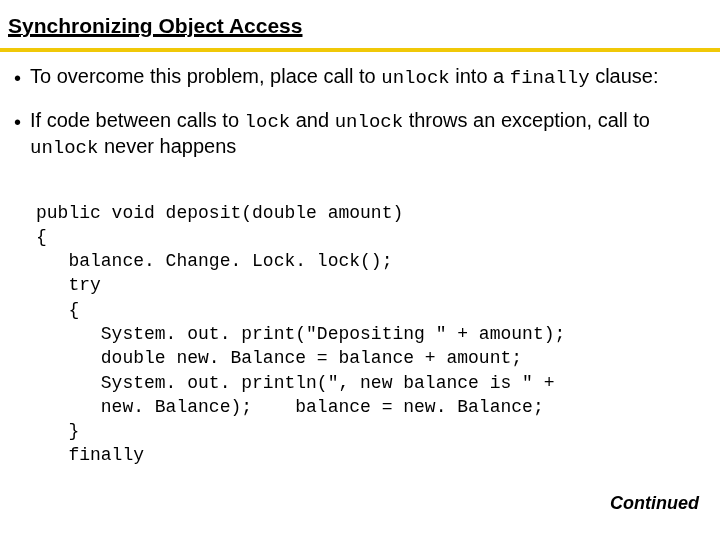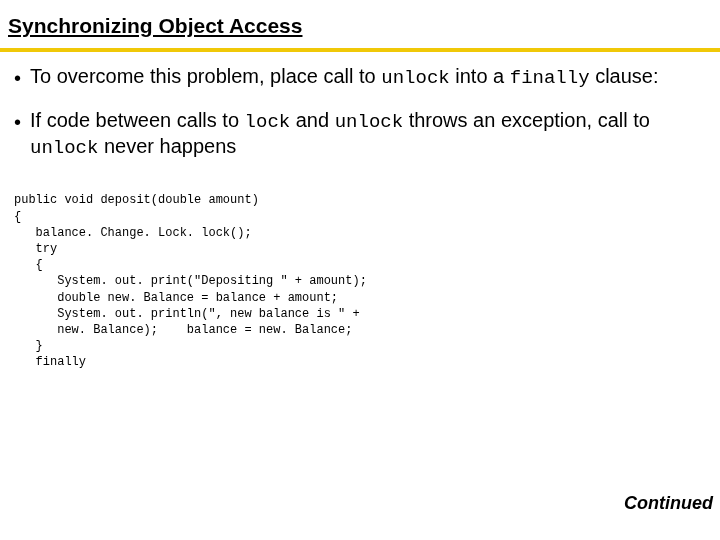--- a/index.html
+++ b/index.html
@@ -14,20 +14,21 @@
   }
   .slide {
     box-sizing: border-box;
     width: 720px;
     height: 540px;
     padding: 0;
     position: relative;
   }
   .title-wrap {
     padding: 14px 8px 6px 8px;
+    text-decoration: underline;
   }
   .title {
     font-size: 21px;
     font-weight: bold;
     text-decoration: underline;
     text-decoration-color: #000;
   }
   .rule {
     height: 4px;
     background: #f0c808; 
@@ -54,27 +55,28 @@
     font-size: 20px;
     line-height: 1;
   }
   .btext { flex: 1; }
   .mono {
     font-family: "Courier New", Courier, monospace;
     font-size: 19px;
   }
   .code {
     font-family: "Courier New", Courier, monospace;
-    font-size: 12px;
+    font-size: 18px;
     white-space: pre;
     line-height: 1.35;
+    margin-left: 22px;
   }
   .continued {
     position: absolute;
-    right: 7px;
+    right: 21px;
     bottom: 26px;
     font-weight: bold;
     font-style: italic;
     font-size: 18px;
   }
 </style>
 </head>
 <body>
 
 <div class="slide">

